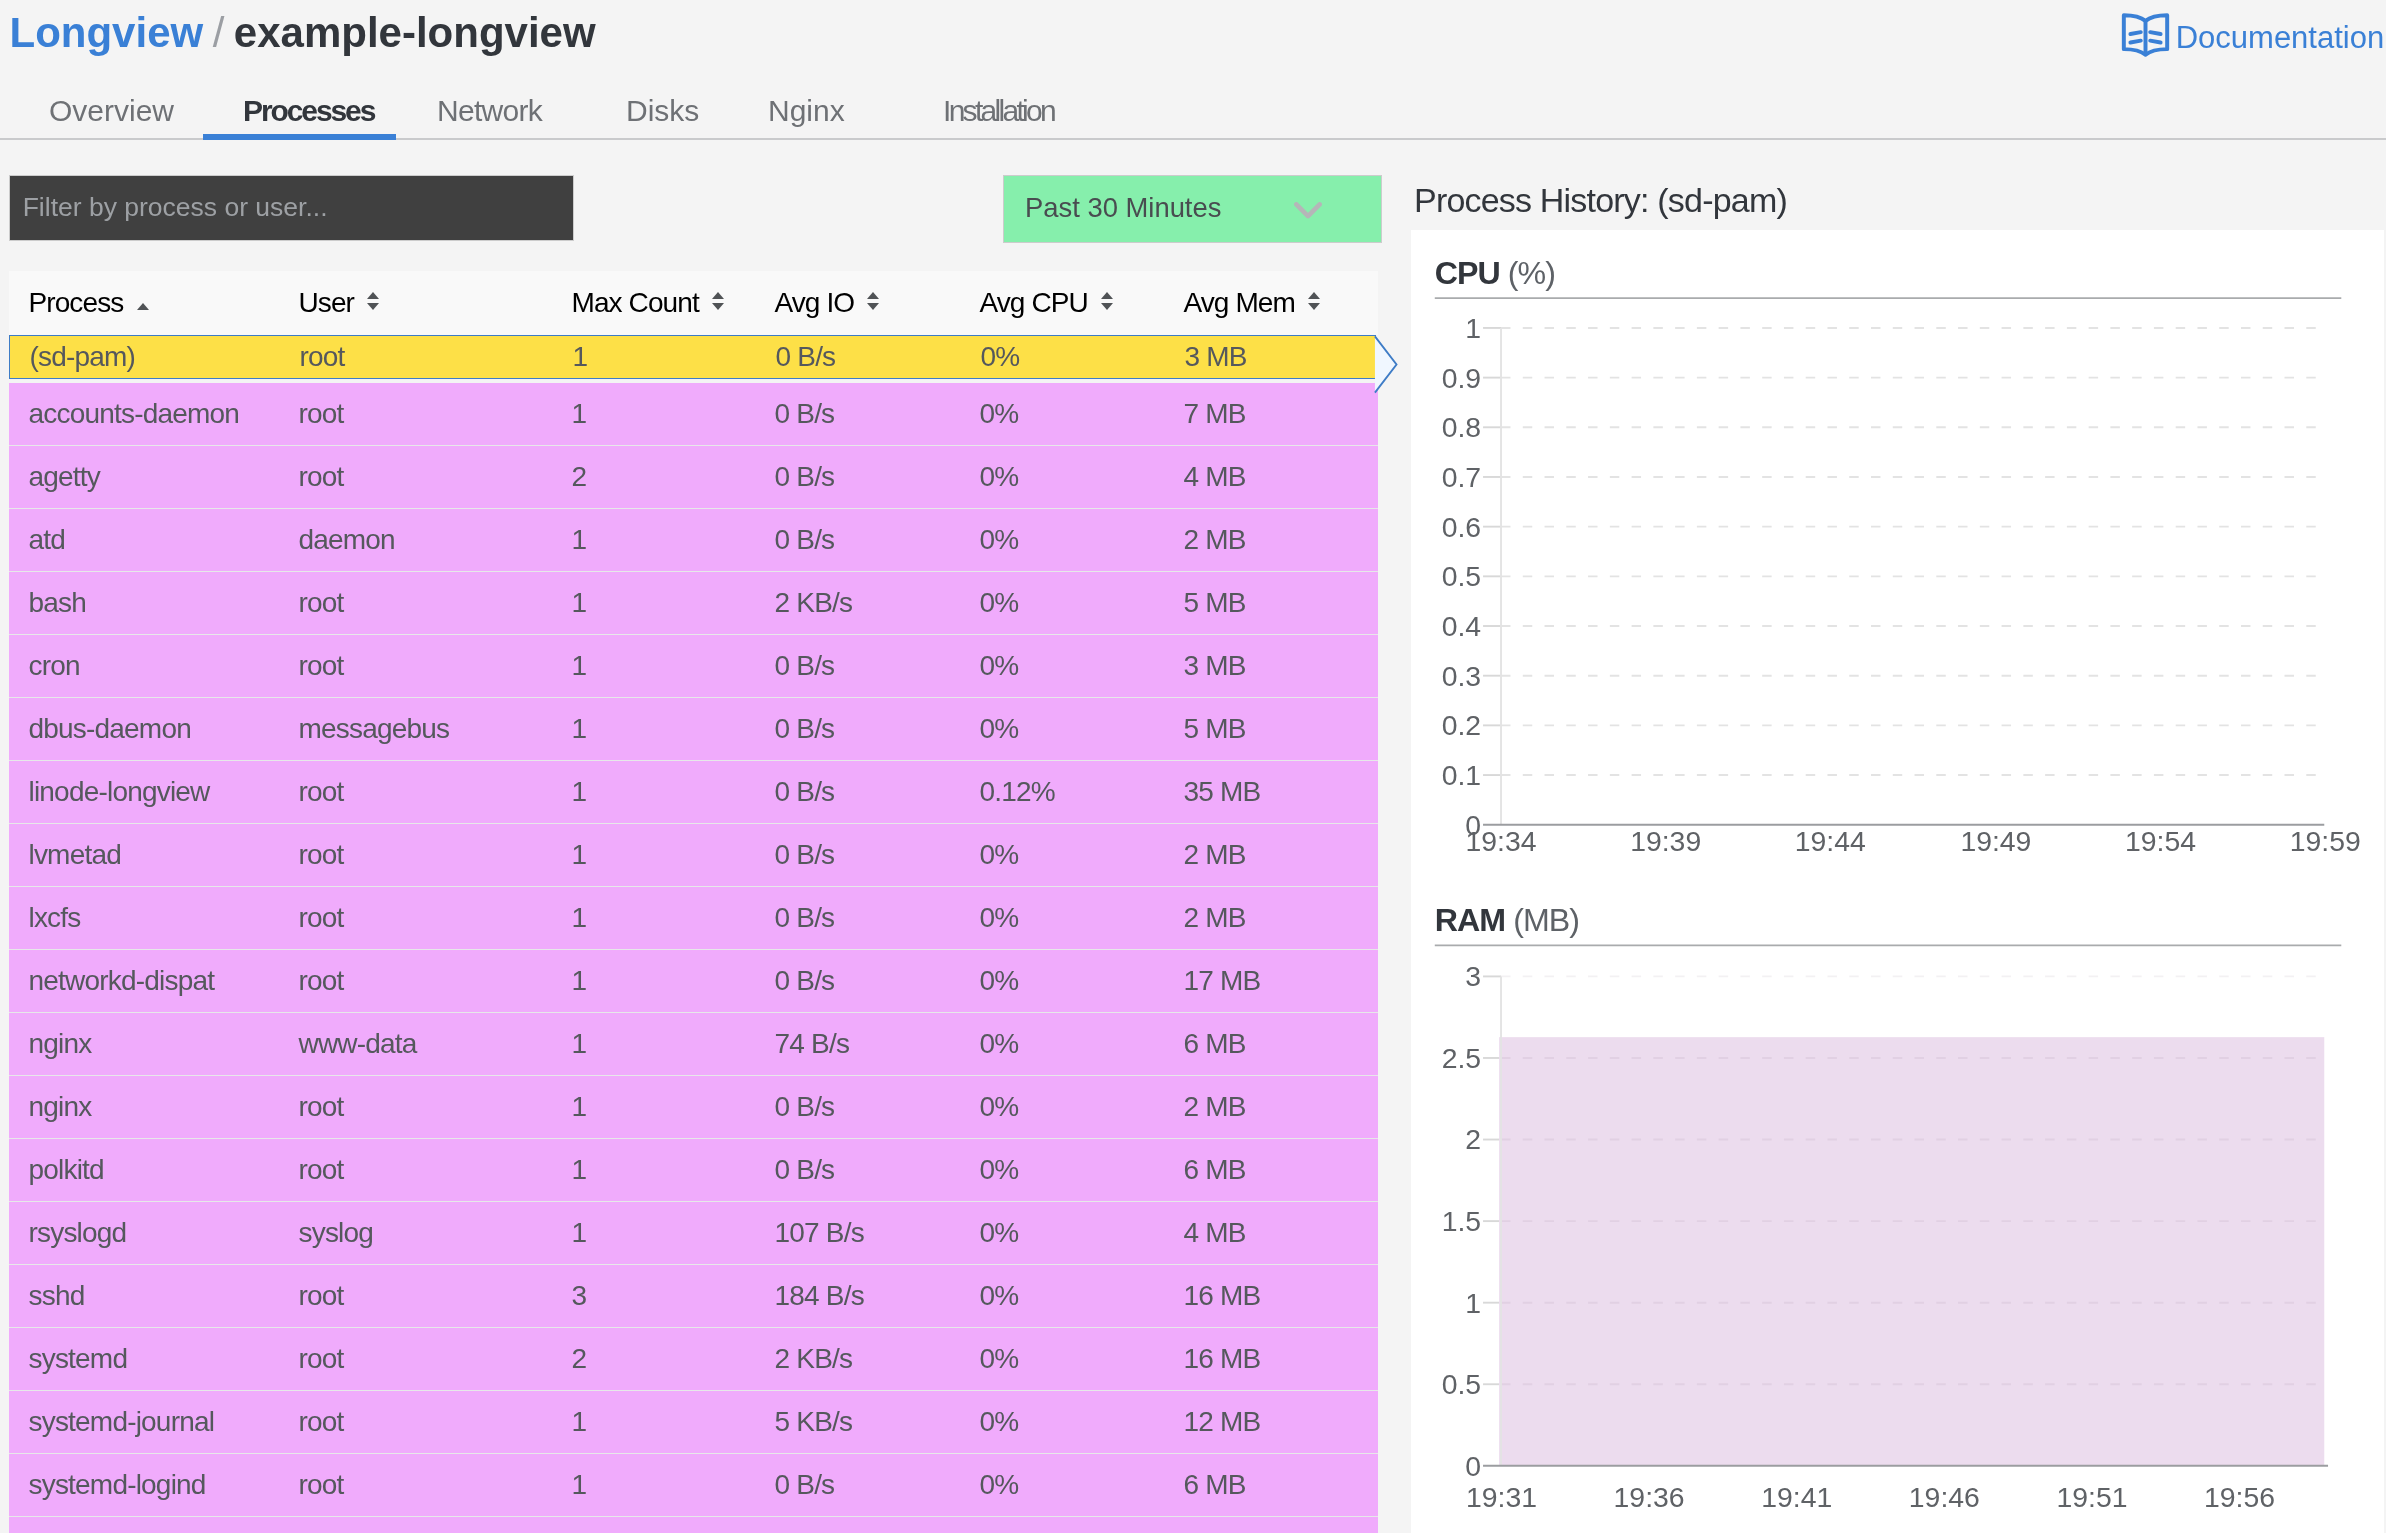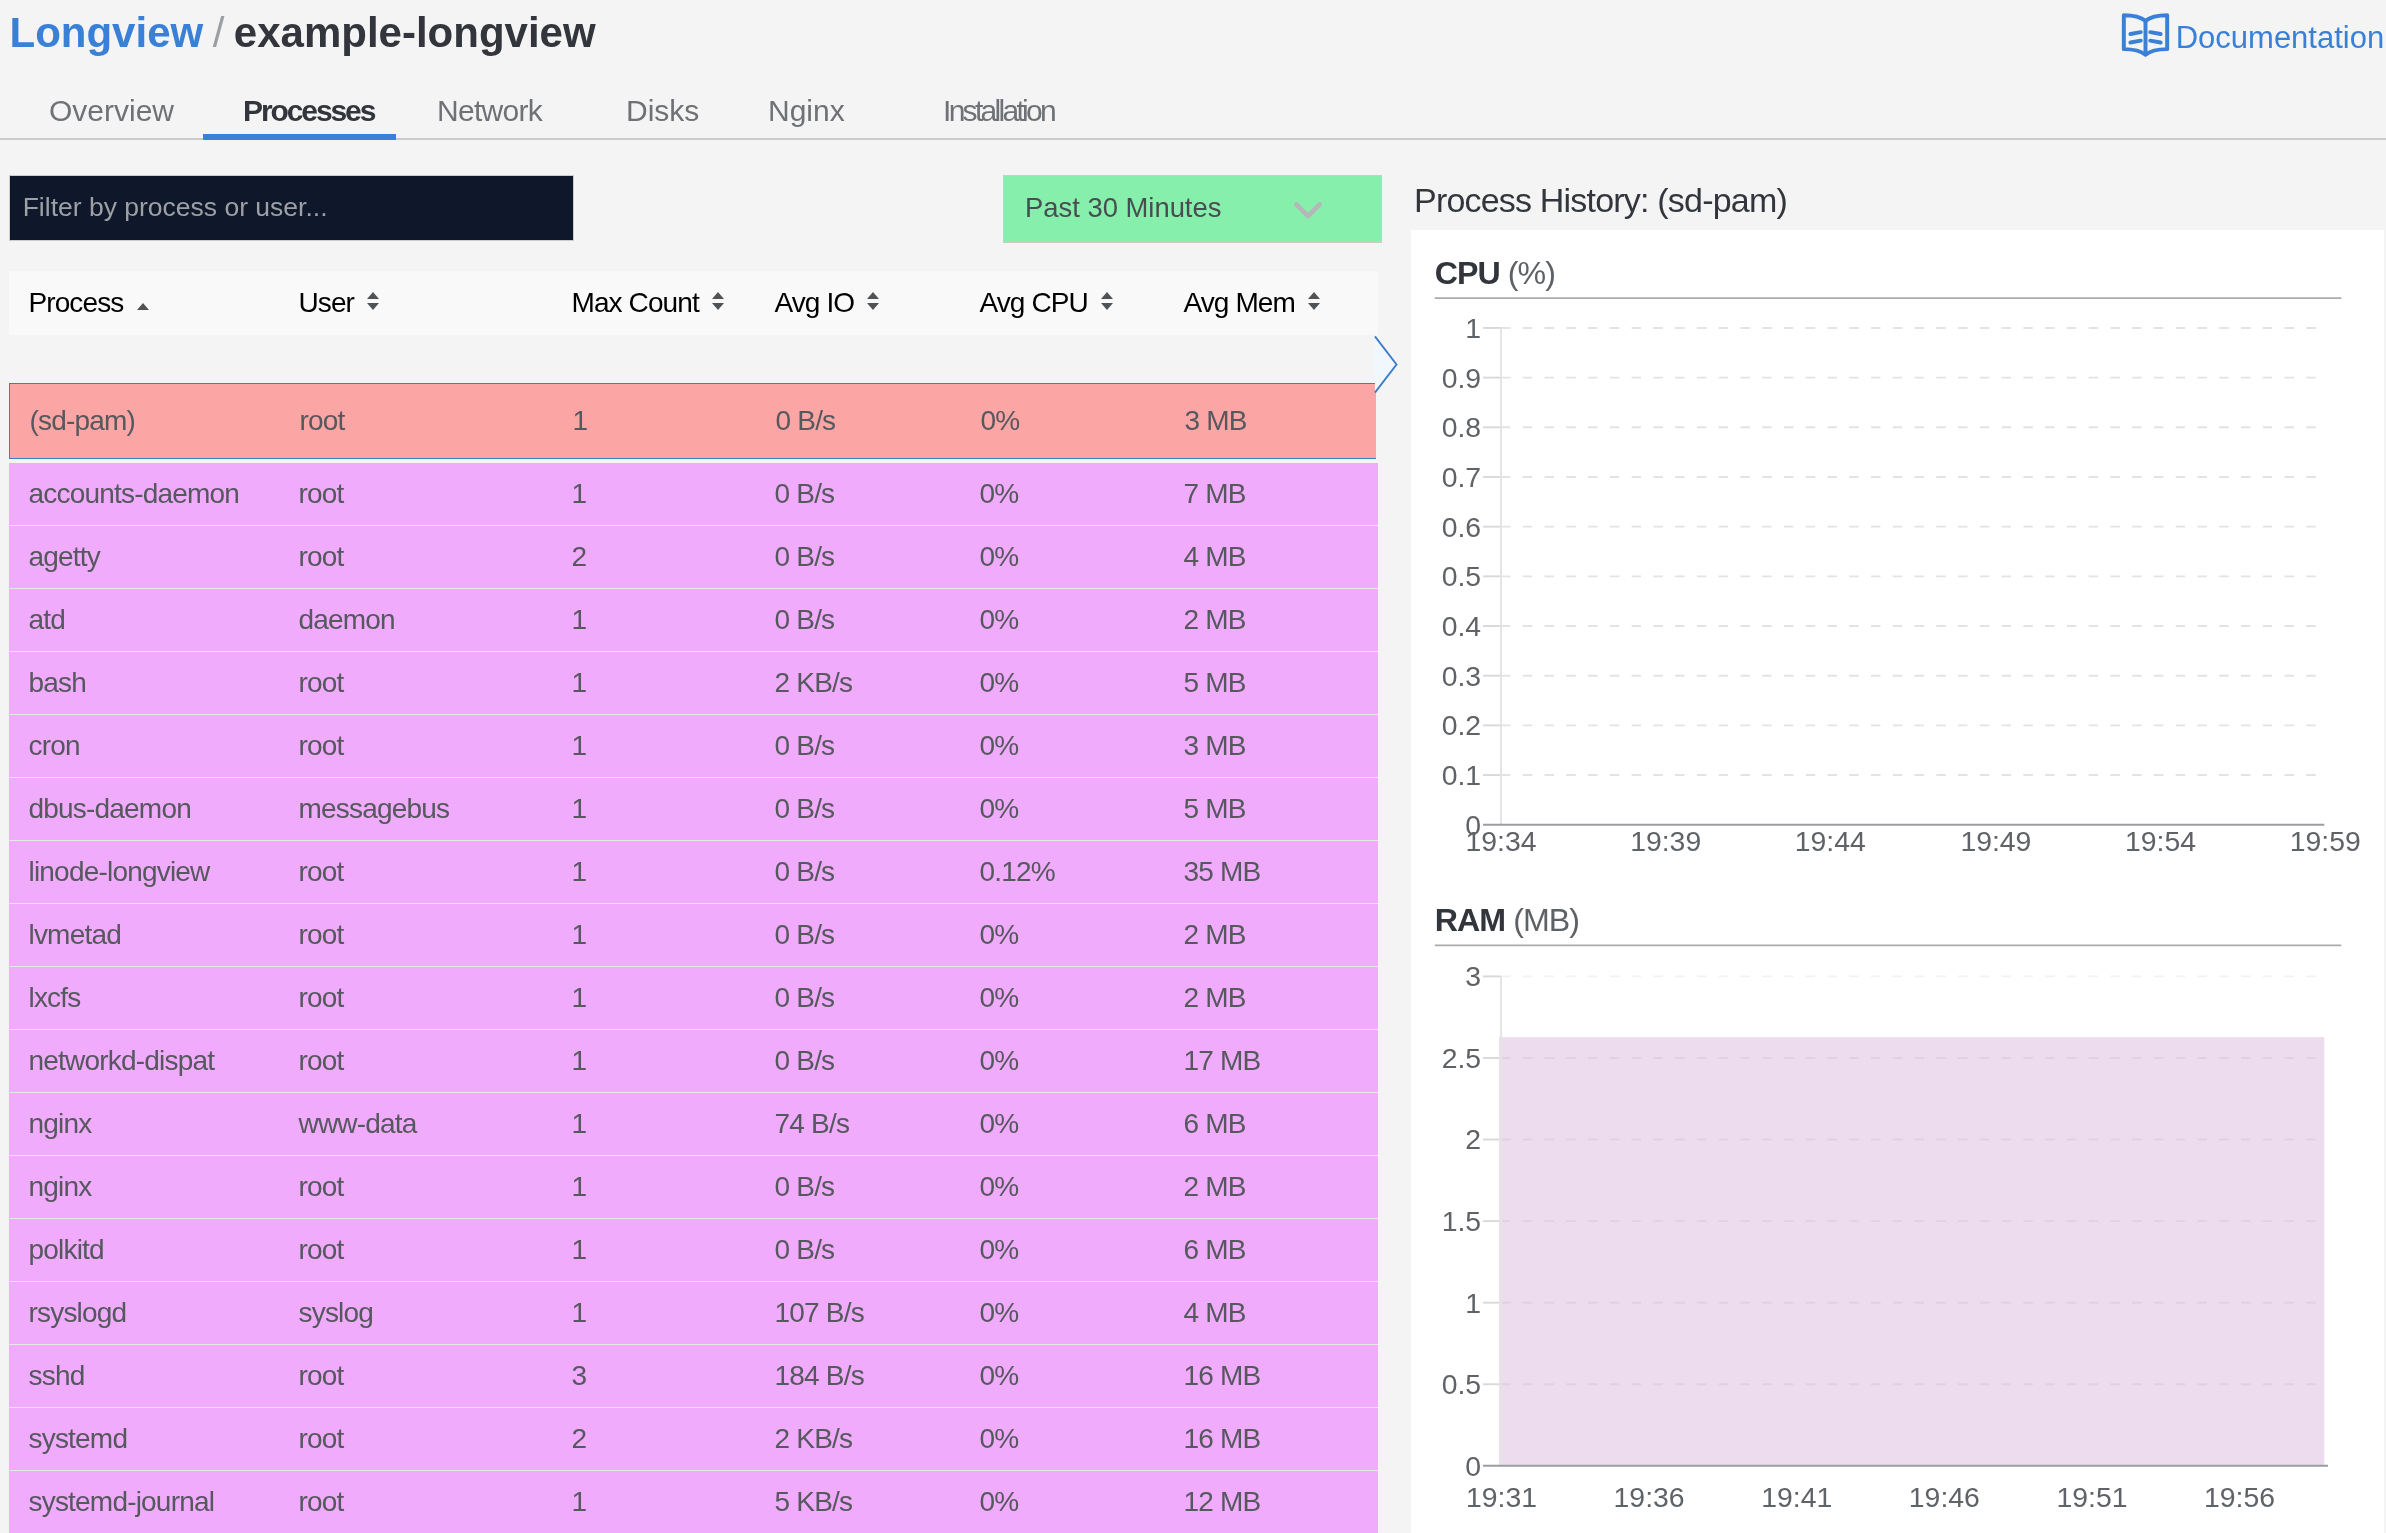--- a/index.html
+++ b/index.html
@@ -14,32 +14,32 @@
 #doc { right:2.8px; top:13.2px; color:#3a80d6; font-size:31px; }
 #doc svg { vertical-align:-9.5px; margin-right:5.7px; }
 
 
 #tabbar { left:0; top:0; width:2387px; height:140px; border-bottom:2.8px solid #c9cacc; }
 .tab { position:absolute; top:94px; font-size:30px; color:#6e7175; white-space:nowrap;margin-left:8px; }
 .tab.active { color:#32363c; font-weight:bold; }
 #underline { left:203px; top:134px; width:193px; height:5.7px; background:#3a80d6; }
 
 
-#filter { left:8.5px; top:175px; width:565px; height:66px; background:#0f172a; border:1.9px solid #ccc; font-size:26.5px; color:#9da0a4; line-height:62px; padding-left:13.2px; }
+#filter { left:8.5px; top:175px; width:565px; height:66px; background:#404040; border:1.9px solid #ccc; font-size:26.5px; color:#9da0a4; line-height:62px; padding-left:13.2px; }
 #select { left:1003px; top:175px; width:379px; height:68px; background:#86efac; border:1.9px solid #ccc; font-size:27.4px; color:#494c50; line-height:64px; padding-left:21px; }
 
 
 #table { left:8.5px; top:271px; width:1369px; }
 .trow { position:relative; width:1369px; height:63px; background:#f0abfc; border-bottom:1.9px solid #e7e8e9; display:grid; grid-template-columns:290px 273px 203px 205px 204px auto; align-items:center; font-size:28px; letter-spacing:-0.8px; color:#55585d; white-space:nowrap; }
 .trow > div:first-child { padding-left:20px; }
 #thead { height:64px; background:#f9f9f9; border-bottom:none; font-size:28px; letter-spacing:-0.9px; color:#000000; }
 .sorticon { display:inline-block; vertical-align:1.9px; margin-left:13.2px; }
 .tri-up { width:0; height:0; border-left:6.6px solid transparent; border-right:6.6px solid transparent; border-bottom:7.6px solid #505356; }
 .tri-dn { width:0; height:0; border-left:6.6px solid transparent; border-right:6.6px solid transparent; border-top:7.6px solid #505356; margin-top:3.8px; }
-#selrow { background:#fca5a5; border:1.9px solid #3e7cc6; border-right:none; width:1367px; height:76px; margin-bottom:3.8px;margin-top:48px; }
+#selrow { background:#fde047; border:1.9px solid #3e7cc6; border-right:none; width:1367px; height:44px; margin-bottom:3.8px; }
 #selarrow { left:1374px; top:335px; }
 
 
 #ptitle { left:1414px; top:181px; font-size:34px; letter-spacing:-0.8px; color:#32363c; }
 #card { left:1411px; top:230px; width:973px; height:1303px; background:#fff; }
 </style>
 </head>
 <body>
 <div class="abs" id="tabbar"></div>
 <div class="abs" id="title"><span class="lv">Longview</span><span class="slash">/</span><span>example-longview</span></div>

